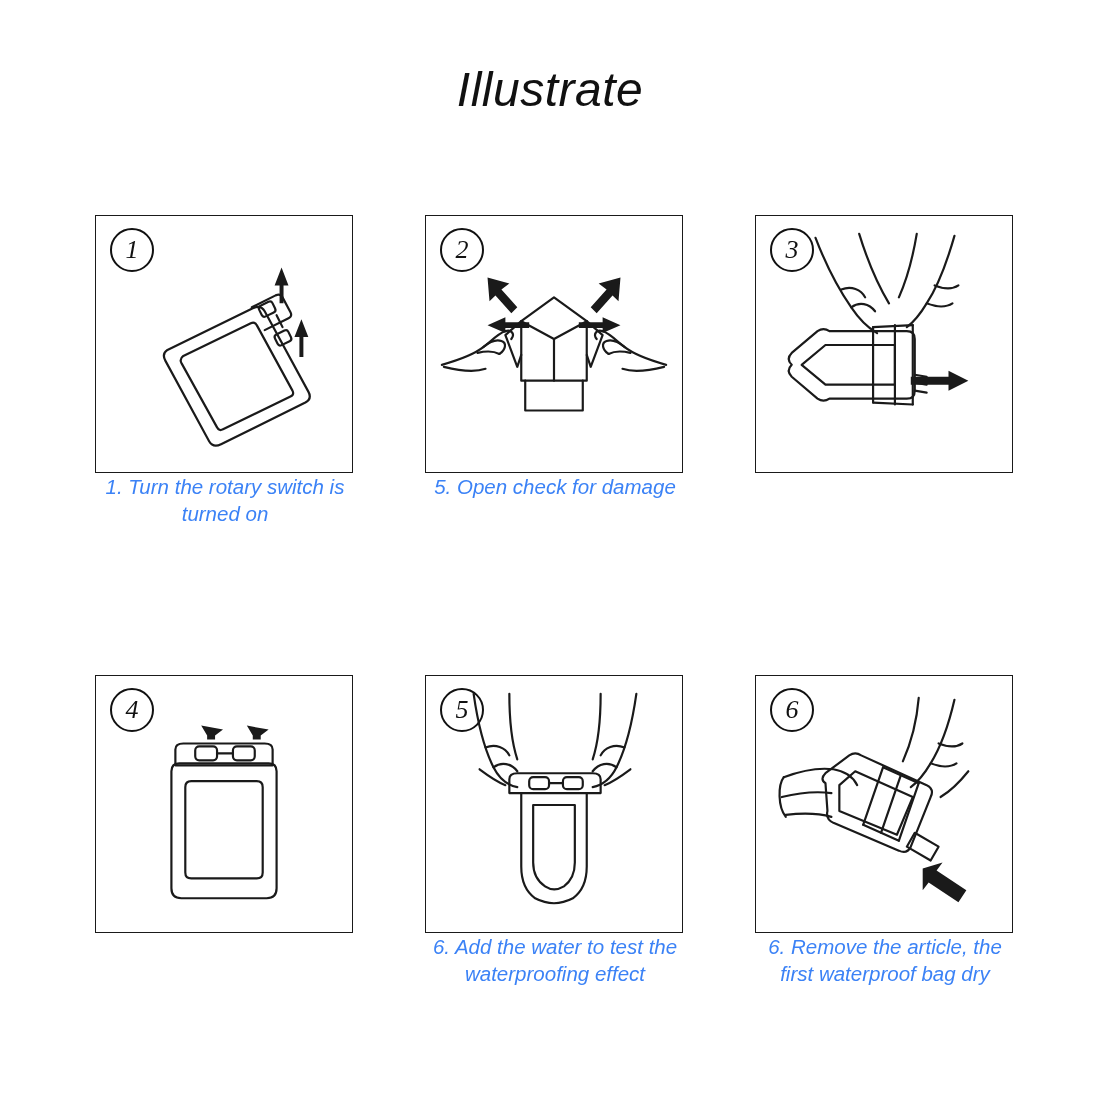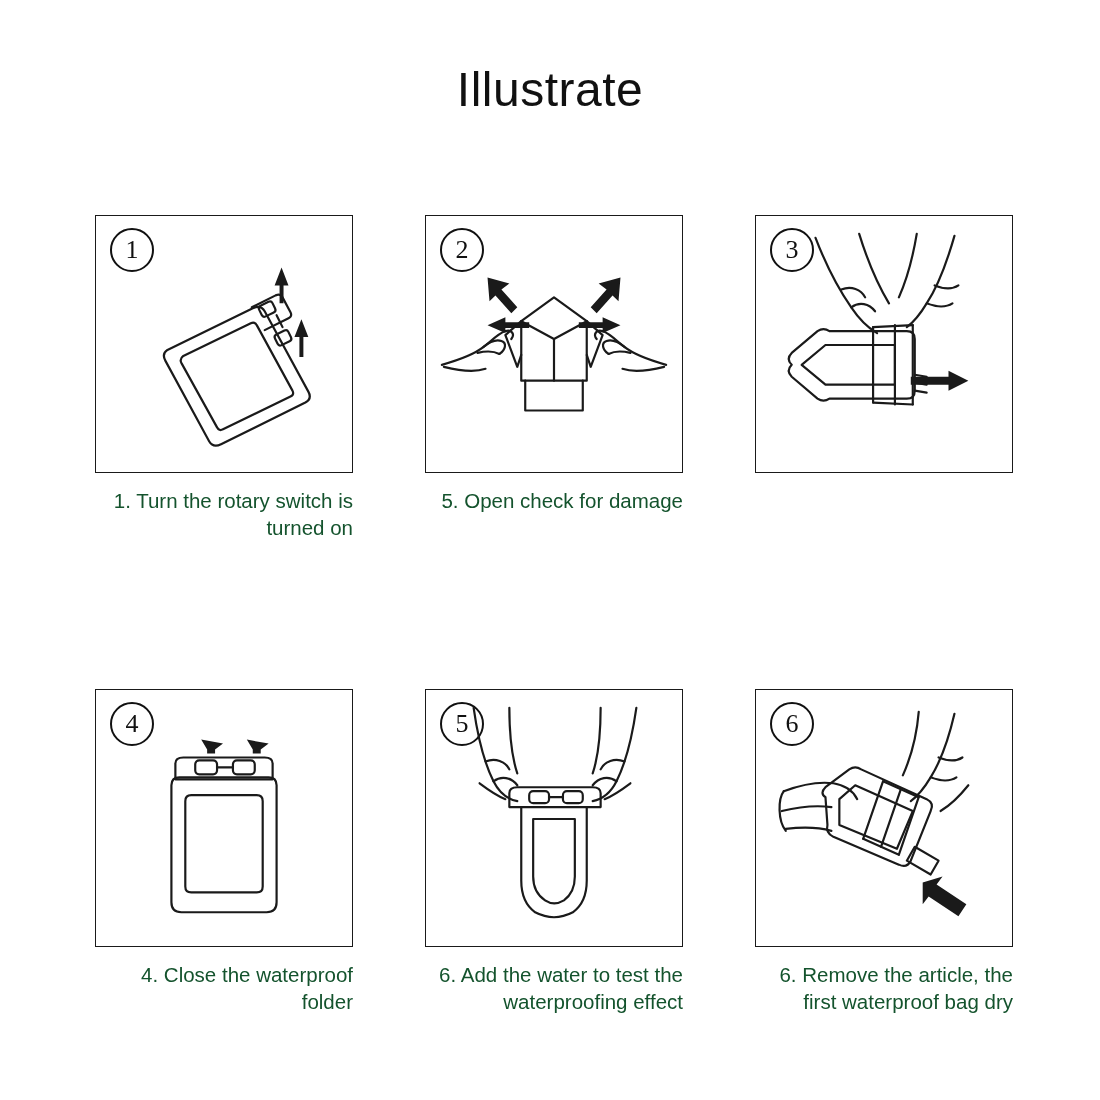--- a/index.html
+++ b/index.html
@@ -12,20 +12,21 @@
     background: #ffffff;
     font-family: "Liberation Sans", sans-serif;
     color: #1a1a1a;
     overflow: hidden;
   }
   .page {
     position: relative;
     width: 1100px;
     height: 832px;
     box-sizing: border-box;
+    font-style: italic;
   }
   .title {
     position: absolute;
     top: 62px;
     left: 0;
     width: 1100px;
     text-align: center;
     font-size: 48px;
     font-weight: 400;
     letter-spacing: 0.5px;
@@ -72,25 +73,25 @@
   .art {
     position: absolute;
     inset: 0;
   }
   .art svg {
     display: block;
     width: 100%;
     height: 100%;
   }
   .caption {
-    margin-top: 14px;
+    margin-top: 0;
     font-size: 20.5px;
     line-height: 1.32;
-    color: #14532d;
-    text-align: right;
+    color: #3b82f6;
+    text-align: center;
     padding: 0 2px;
   }
 </style>
 </head>
 <body>
 
 <div class="page">
 
   <div class="title">Illustrate</div>
 
@@ -218,21 +219,20 @@
               <rect x="138" y="71" width="22" height="14" rx="4"></rect>
               <path d="M122,78 L138,78"></path>
             </g>
             <g fill="#1a1a1a" stroke="none">
               <path d="M106,50 L128,54 L120,60 L120,64 L112,64 L112,60 Z"></path>
               <path d="M152,50 L174,54 L166,60 L166,64 L158,64 L158,60 Z"></path>
             </g>
           </svg>
         </div>
       </div>
-      <div class="caption">4. Close the waterproof folder</div>
     </div>
 
     <div class="step">
       <div class="frame">
         <div class="badge">5</div>
         <div class="art">
           <svg viewBox="0 0 258 258" xmlns="http://www.w3.org/2000/svg">
             <g fill="none" stroke="#1a1a1a" stroke-width="2.2" stroke-linejoin="round" stroke-linecap="round">
 
               <path d="M48,18 C52,46 58,72 68,92 C74,104 82,110 92,112"></path>

